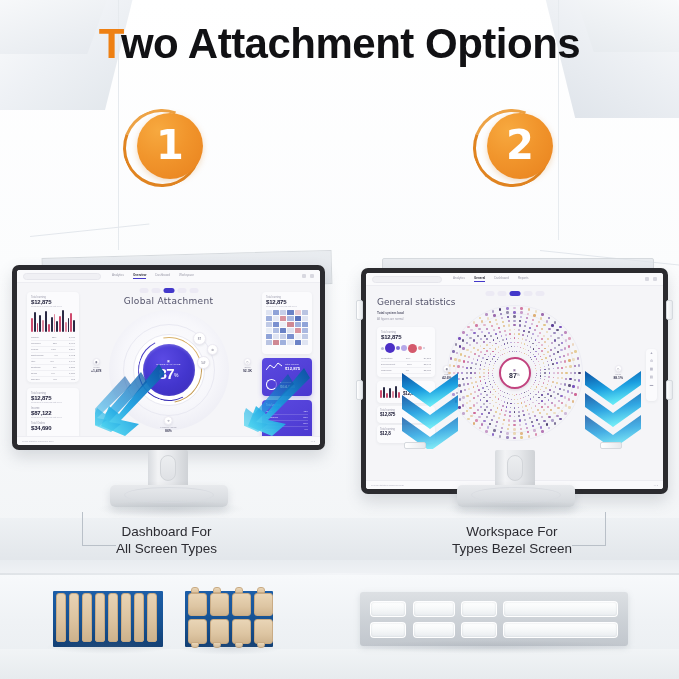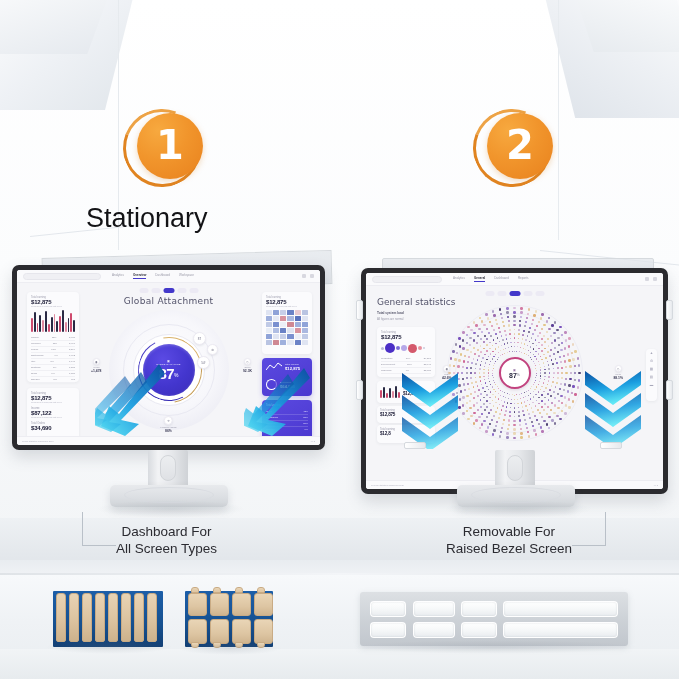--- a/index.html
+++ b/index.html
@@ -331,28 +331,30 @@
   <div class="diag-line" style="left:30px; top:236px; width:120px; transform:rotate(-6deg);"></div>
   <div class="diag-line" style="left:540px; top:250px; width:150px; transform:rotate(6deg);"></div>
   <div class="diag-line" style="left:560px; top:566px; width:120px; transform:rotate(-22deg);"></div>
 
   <div class="floor-band"></div>
   <div class="floor-band2"></div>
   <div class="table-edge"></div>
   <div class="table-top"></div>
   <div class="table-back"></div>
 
+  <div class="title">
+    <span class="accent">T</span><span>wo Attachment Options</span>
+  </div>
 
   <div class="badge-wrap one">
     <div class="badge-arc"></div>
     <div class="badge-circle">
       <span class="badge-num">1</span>
     </div>
   </div>
-  <div class="opt-label one">Stationary</div>
 
   <div class="badge-wrap two">
     <div class="badge-arc"></div>
     <div class="badge-circle">
       <span class="badge-num">2</span>
     </div>
   </div>
 
   <div class="filter-sheet tilt" style="left:42px; top:254px; width:290px; height:34px;"></div>
 
@@ -1429,22 +1431,22 @@
   </div>
 
   <div class="bracket" style="left:82px; top:512px; width:34px; height:34px; border-left-width:1px; border-bottom-width:1px;"></div>
   <div class="caption" style="left:116px; top:524px;">
     <div>Dashboard  For</div>
     <div>All Screen Types</div>
   </div>
 
   <div class="bracket" style="right:73px; top:512px; width:34px; height:34px; border-right-width:1px; border-bottom-width:1px;"></div>
   <div class="caption" style="right:107px; top:524px;">
-    <div>Removable For</div>
-    <div>Raised Bezel Screen</div>
+    <div>Workspace For</div>
+    <div>Types Bezel Screen</div>
   </div>
 
   <div class="adh-strip" style="left:53px; top:591px; width:110px; height:56px;">
     <div class="adh-back"></div>
     <div class="adh-tab" style="left:3px;  width:10px; height:49px;"></div>
     <div class="adh-tab" style="left:16px; width:10px; height:49px;"></div>
     <div class="adh-tab" style="left:29px; width:10px; height:49px;"></div>
     <div class="adh-tab" style="left:42px; width:10px; height:49px;"></div>
     <div class="adh-tab" style="left:55px; width:10px; height:49px;"></div>
     <div class="adh-tab" style="left:68px; width:10px; height:49px;"></div>

